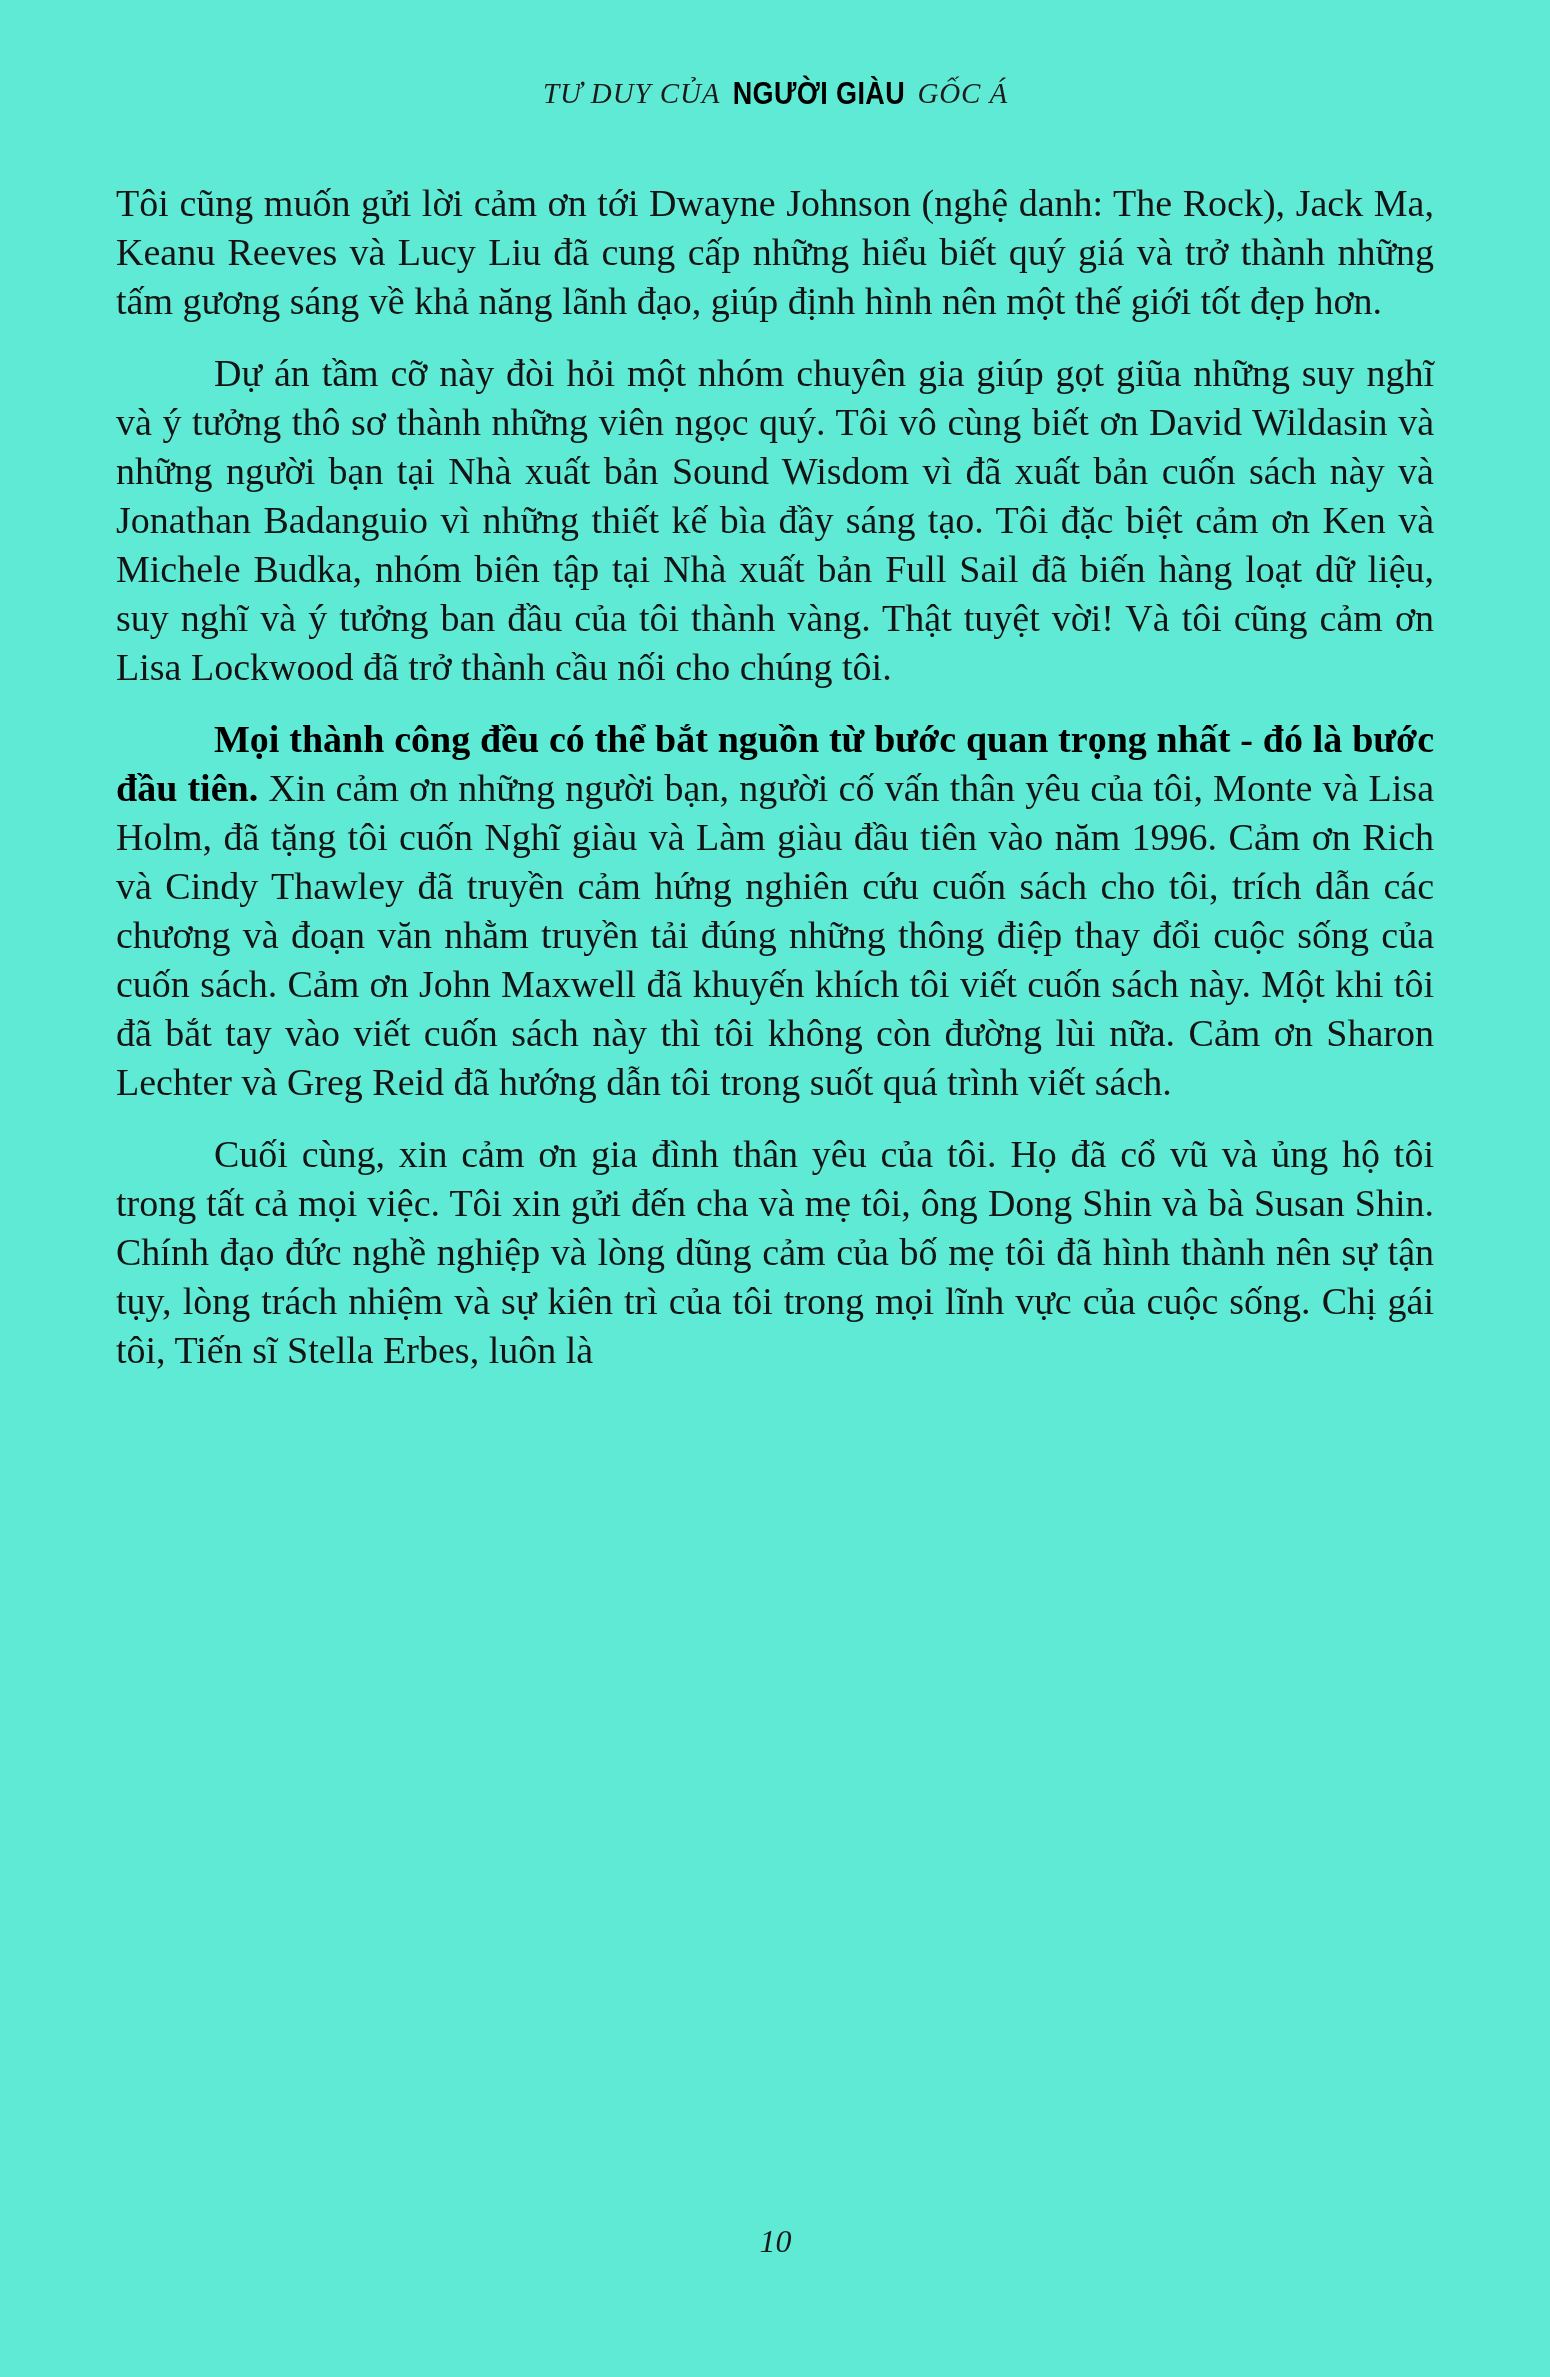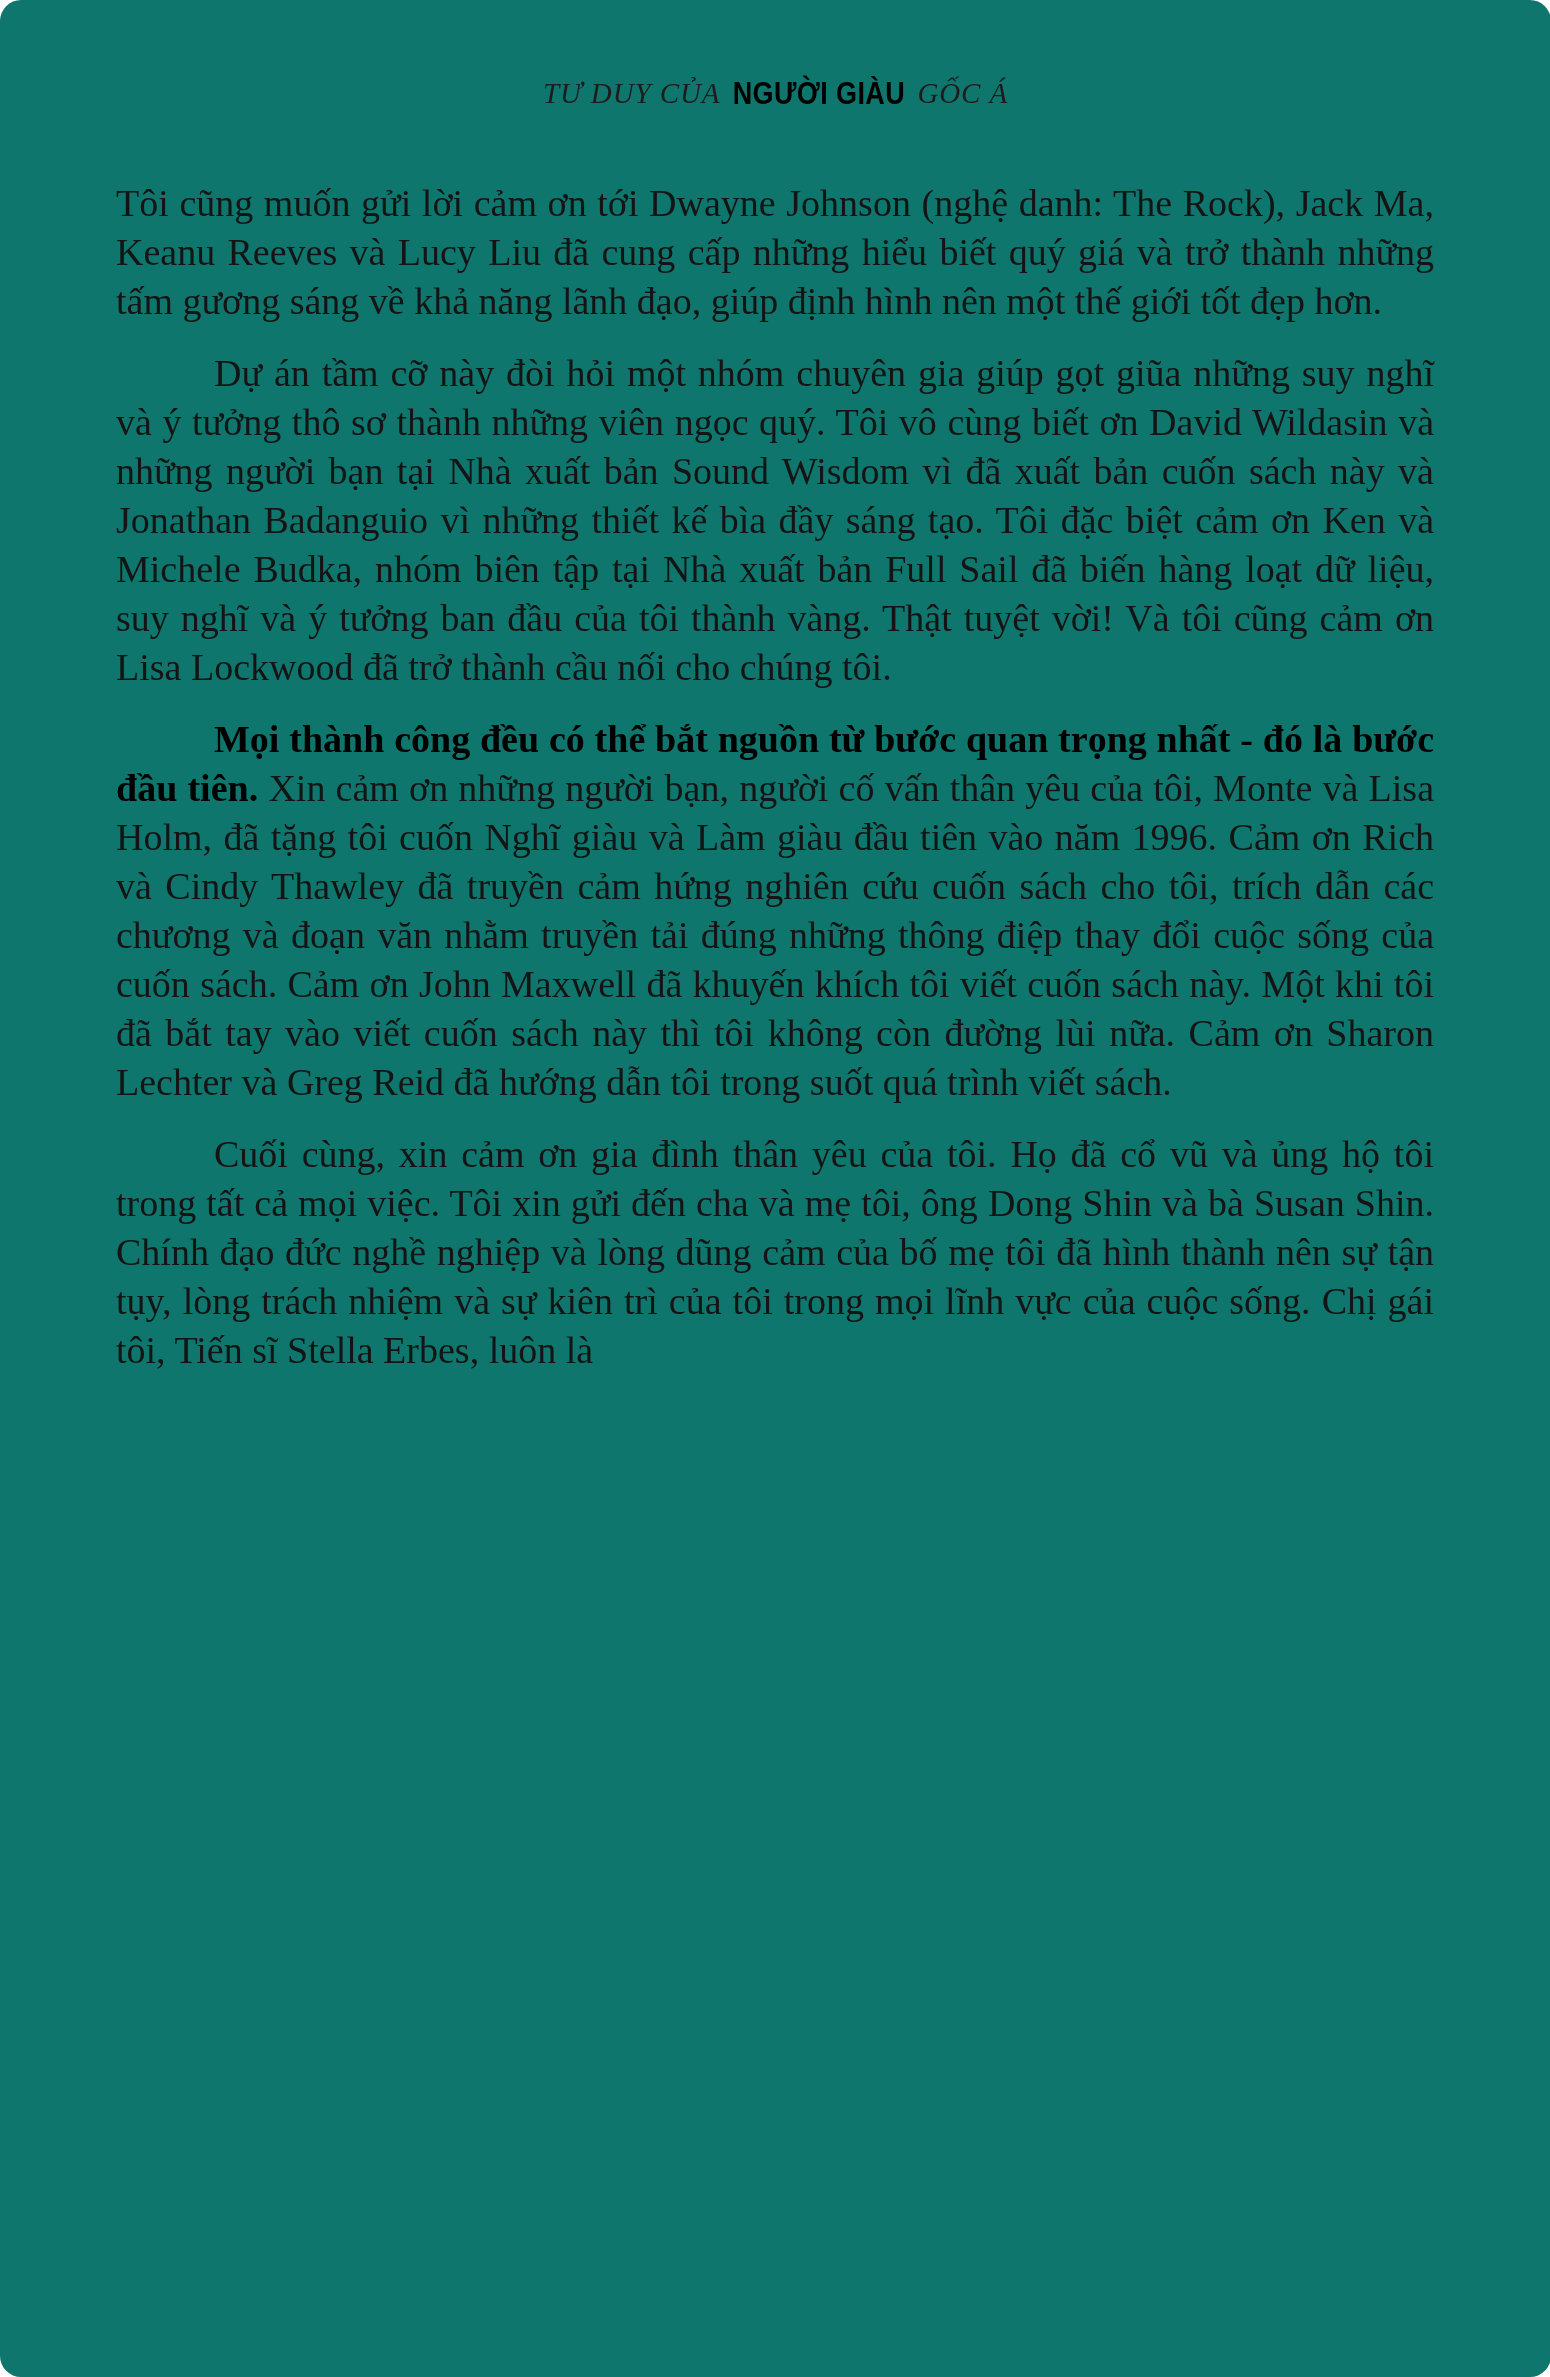--- a/index.html
+++ b/index.html
@@ -5,25 +5,24 @@
   html, body {
     margin: 0;
     padding: 0;
     background: #ffffff;
   }
   .page {
     position: relative;
     width: 1551px;
     height: 2377px;
     margin: 0 auto;
-    background: #0f766e;
+    background: #5eead4;
     color: #111111;
     font-family: "Liberation Serif", serif;
     overflow: hidden;
-    border-radius: 21px;
   }
   .running-header {
     position: absolute;
     top: 77px;
     left: 0;
     right: 0;
     display: flex;
     justify-content: center;
     align-items: baseline;
     gap: 12.3px;
@@ -102,15 +101,18 @@
     <p class="indented">
       <span class="run-bold">Mọi thành công đều có thể bắt nguồn từ bước quan trọng nhất - đó là bước đầu tiên. </span><span>Xin cảm ơn những người bạn, người cố vấn thân yêu của tôi, Monte và Lisa Holm, đã tặng tôi cuốn </span><span class="run-italic">Nghĩ giàu và Làm giàu</span><span> đầu tiên vào năm 1996. Cảm ơn Rich và Cindy Thawley đã truyền cảm hứng nghiên cứu cuốn sách cho tôi, trích dẫn các chương và đoạn văn nhằm truyền tải đúng những thông điệp thay đổi cuộc sống của cuốn sách. Cảm ơn John Maxwell đã khuyến khích tôi viết cuốn sách này. Một khi tôi đã bắt tay vào viết cuốn sách này thì tôi không còn đường lùi nữa. Cảm ơn Sharon Lechter và Greg Reid đã hướng dẫn tôi trong suốt quá trình viết sách.</span>
     </p>
 
     <p class="indented">
       <span>Cuối cùng, xin cảm ơn gia đình thân yêu của tôi. Họ đã cổ vũ và ủng hộ tôi trong tất cả mọi việc. Tôi xin gửi đến cha và mẹ tôi, ông Dong Shin và bà Susan Shin. Chính đạo đức nghề nghiệp và lòng dũng cảm của bố mẹ tôi đã hình thành nên sự tận tụy, lòng trách nhiệm và sự kiên trì của tôi trong mọi lĩnh vực của cuộc sống. Chị gái tôi, Tiến sĩ Stella Erbes, luôn là</span>
     </p>
 
   </div>
 
+  <div class="page-footer">
+    <span>10</span>
+  </div>
 
 </div>
 
 
 </body></html>

